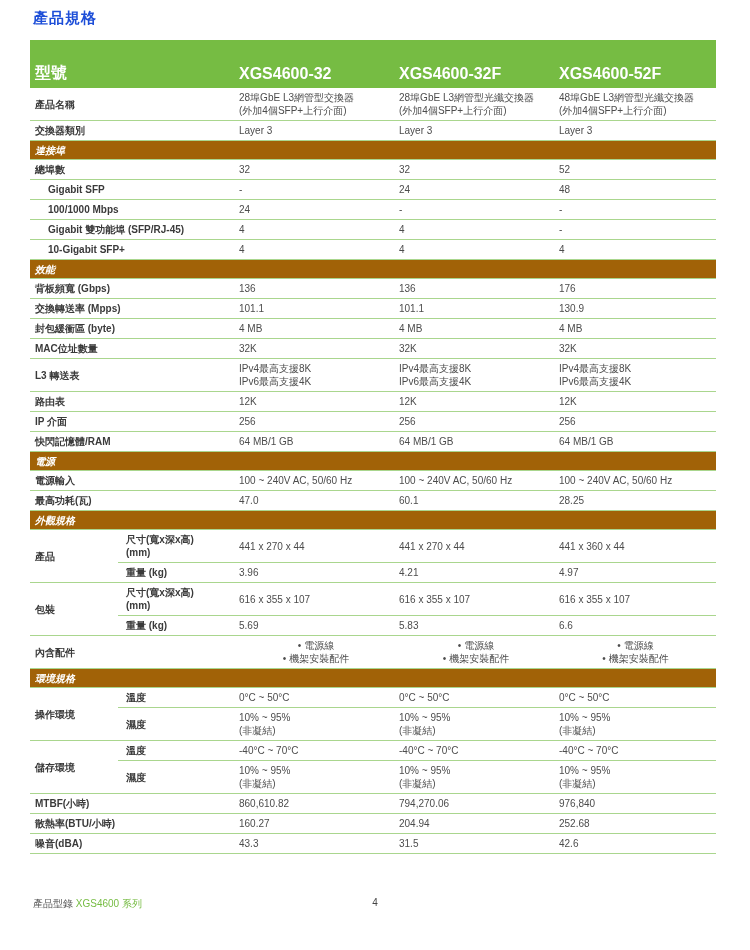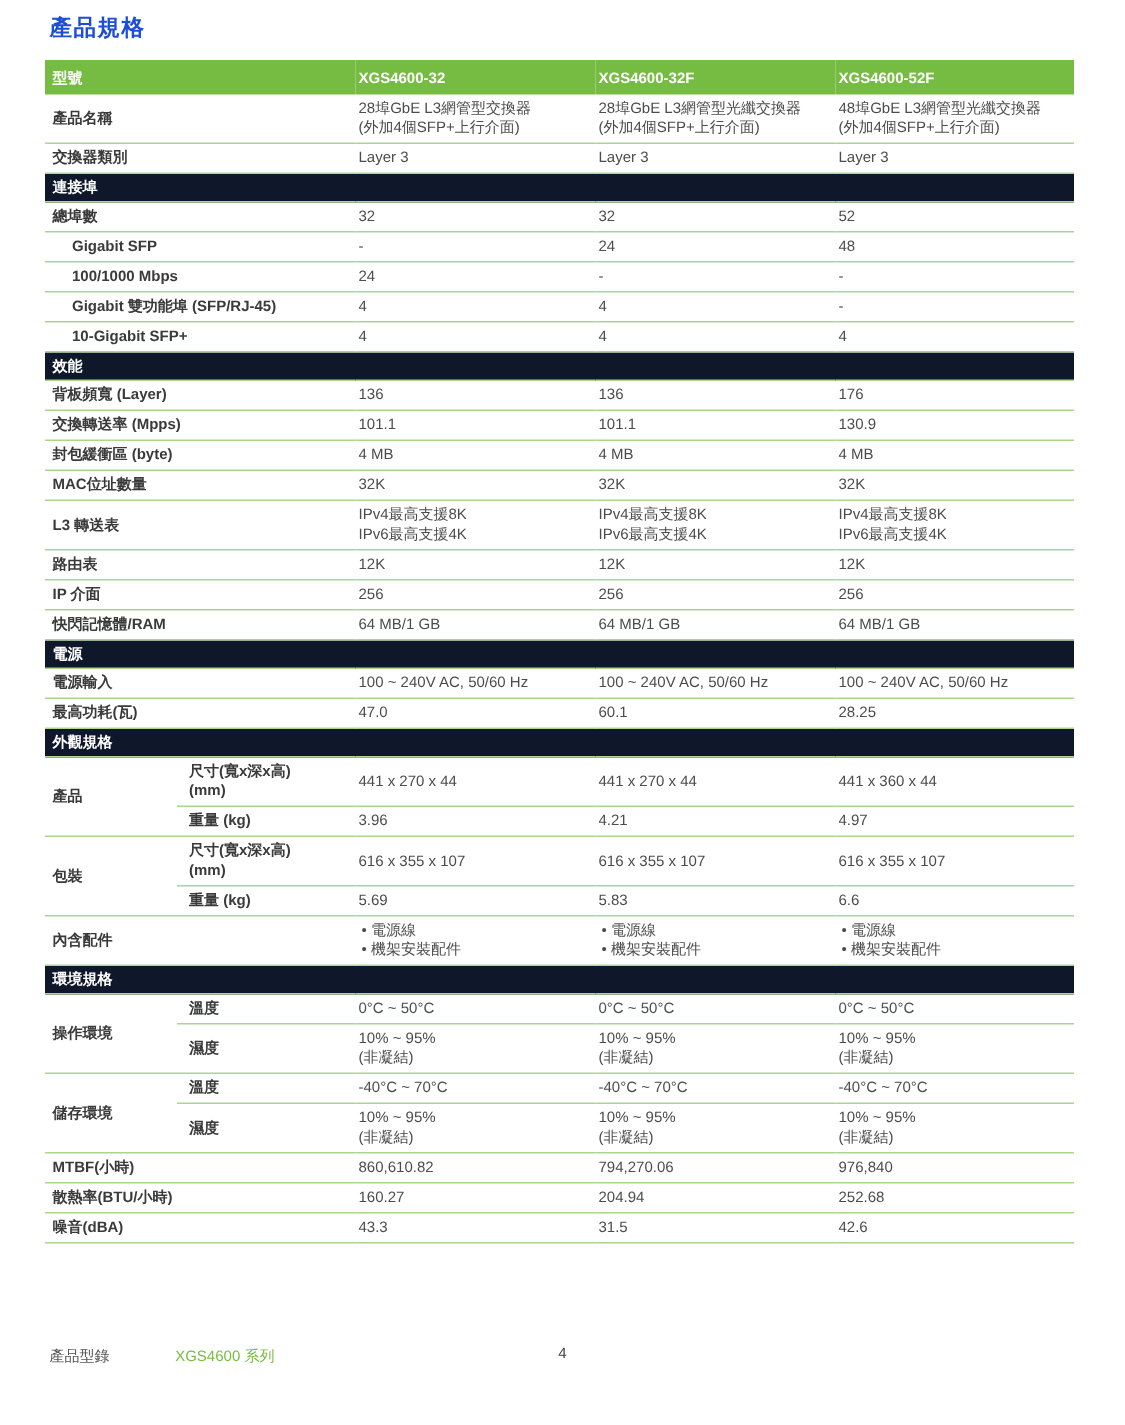--- a/index.html
+++ b/index.html
@@ -29,31 +29,32 @@
   col.c-main { width: 88px; }
   col.c-sub  { width: 119px; }
   col.c-val  { width: 160px; }
   col.c-val-last { width: 159px; }
 
   tr.head th {
     background: #76bc43;
     color: #ffffff;
     font-weight: bold;
     text-align: left;
-    padding: 5px 4px 4px 5px;
-    font-size: 10px;
+    padding: 23px 4px 4px 5px;
+    font-size: 16px;
   }
   tr.head th.val { padding-left: 2px; }
 
   tr.section td {
-    background: #0f172a;
+    background: #a16207;
     color: #ffffff;
     font-weight: bold;
     padding: 3px 4px 2px 5px;
     font-size: 10px;
+    font-style: italic;
   }
 
   td {
     border-bottom: 1px solid #aad68e;
     vertical-align: middle;
     color: #4c4c4c;
     padding: 3px 6px 3px 2px;
     line-height: 1.3;
   }
   td.lbl {
@@ -61,30 +62,30 @@
     font-weight: bold;
     padding-left: 5px;
     margin-top: 17px;
   }
   td.lbl.indent { padding-left: 18px; }
   td.lbl.sub { padding-left: 8px; }
   td.lbl.main { padding-left: 5px; }
   td.val { padding-left: 2px; }
 
   .line { display: block; }
-  .bullet-line { display: block; padding-left: 2px; }
+  .bullet-line { display: block; padding-left: 2px; text-align: center; }
   .bullet-line::before { content: "• "; }
 
   .footer-left {
     position: absolute;
     left: 33px; top: 897px;
     font-size: 10px;
     color: #555555;
   }
-  .footer-left .series { color: #76bc43; margin-left: 41px; }
+  .footer-left .series { color: #76bc43; }
   .footer-page {
     position: absolute;
     left: 0; right: 0; top: 897px;
     text-align: center;
     font-size: 10px;
     color: #444444;
   }
 </style>
 </head>
 <body>
@@ -168,21 +169,21 @@
     <td class="val">4</td>
     <td class="val">4</td>
     <td class="val">4</td>
   </tr>
 
   <tr class="section">
     <td colspan="5">效能</td>
   </tr>
 
   <tr>
-    <td class="lbl" colspan="2">背板頻寬 (Layer)</td>
+    <td class="lbl" colspan="2">背板頻寬 (Gbps)</td>
     <td class="val">136</td>
     <td class="val">136</td>
     <td class="val">176</td>
   </tr>
 
   <tr>
     <td class="lbl" colspan="2">交換轉送率 (Mpps)</td>
     <td class="val">101.1</td>
     <td class="val">101.1</td>
     <td class="val">130.9</td>

